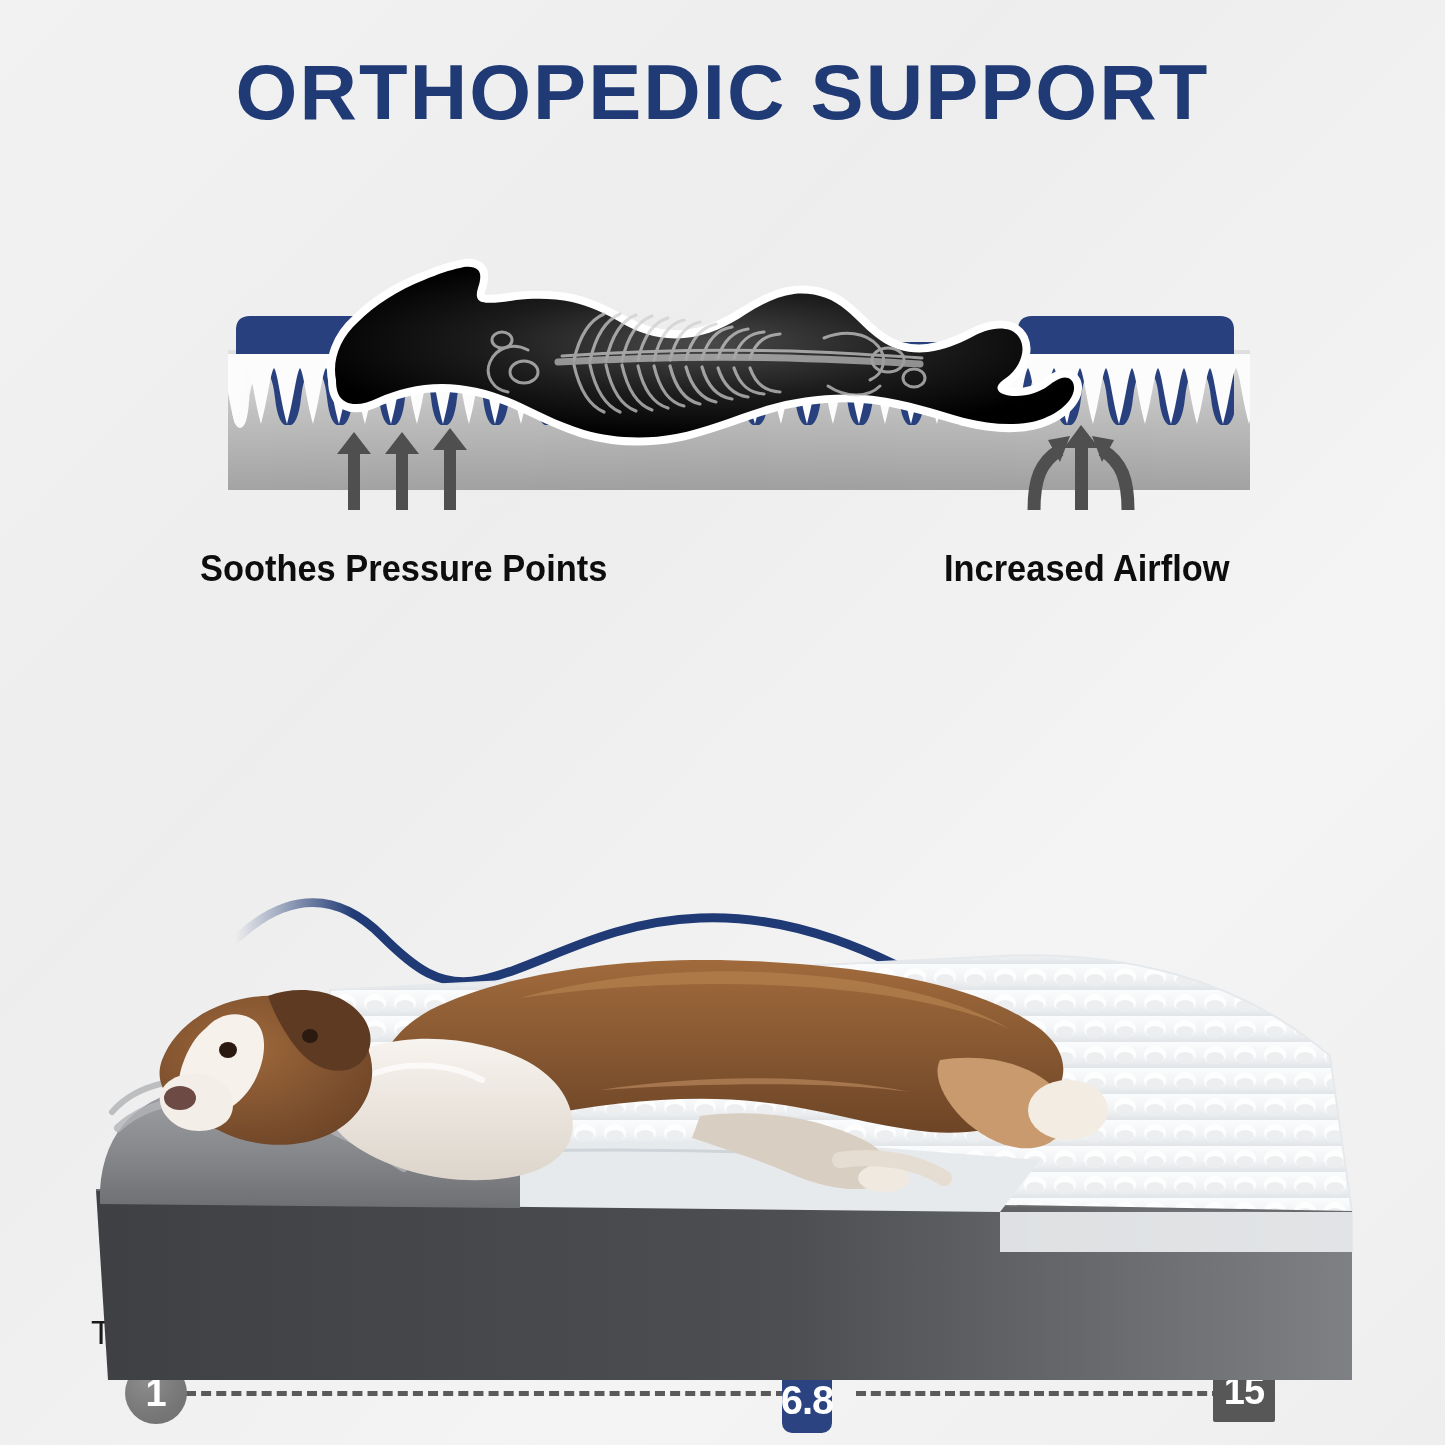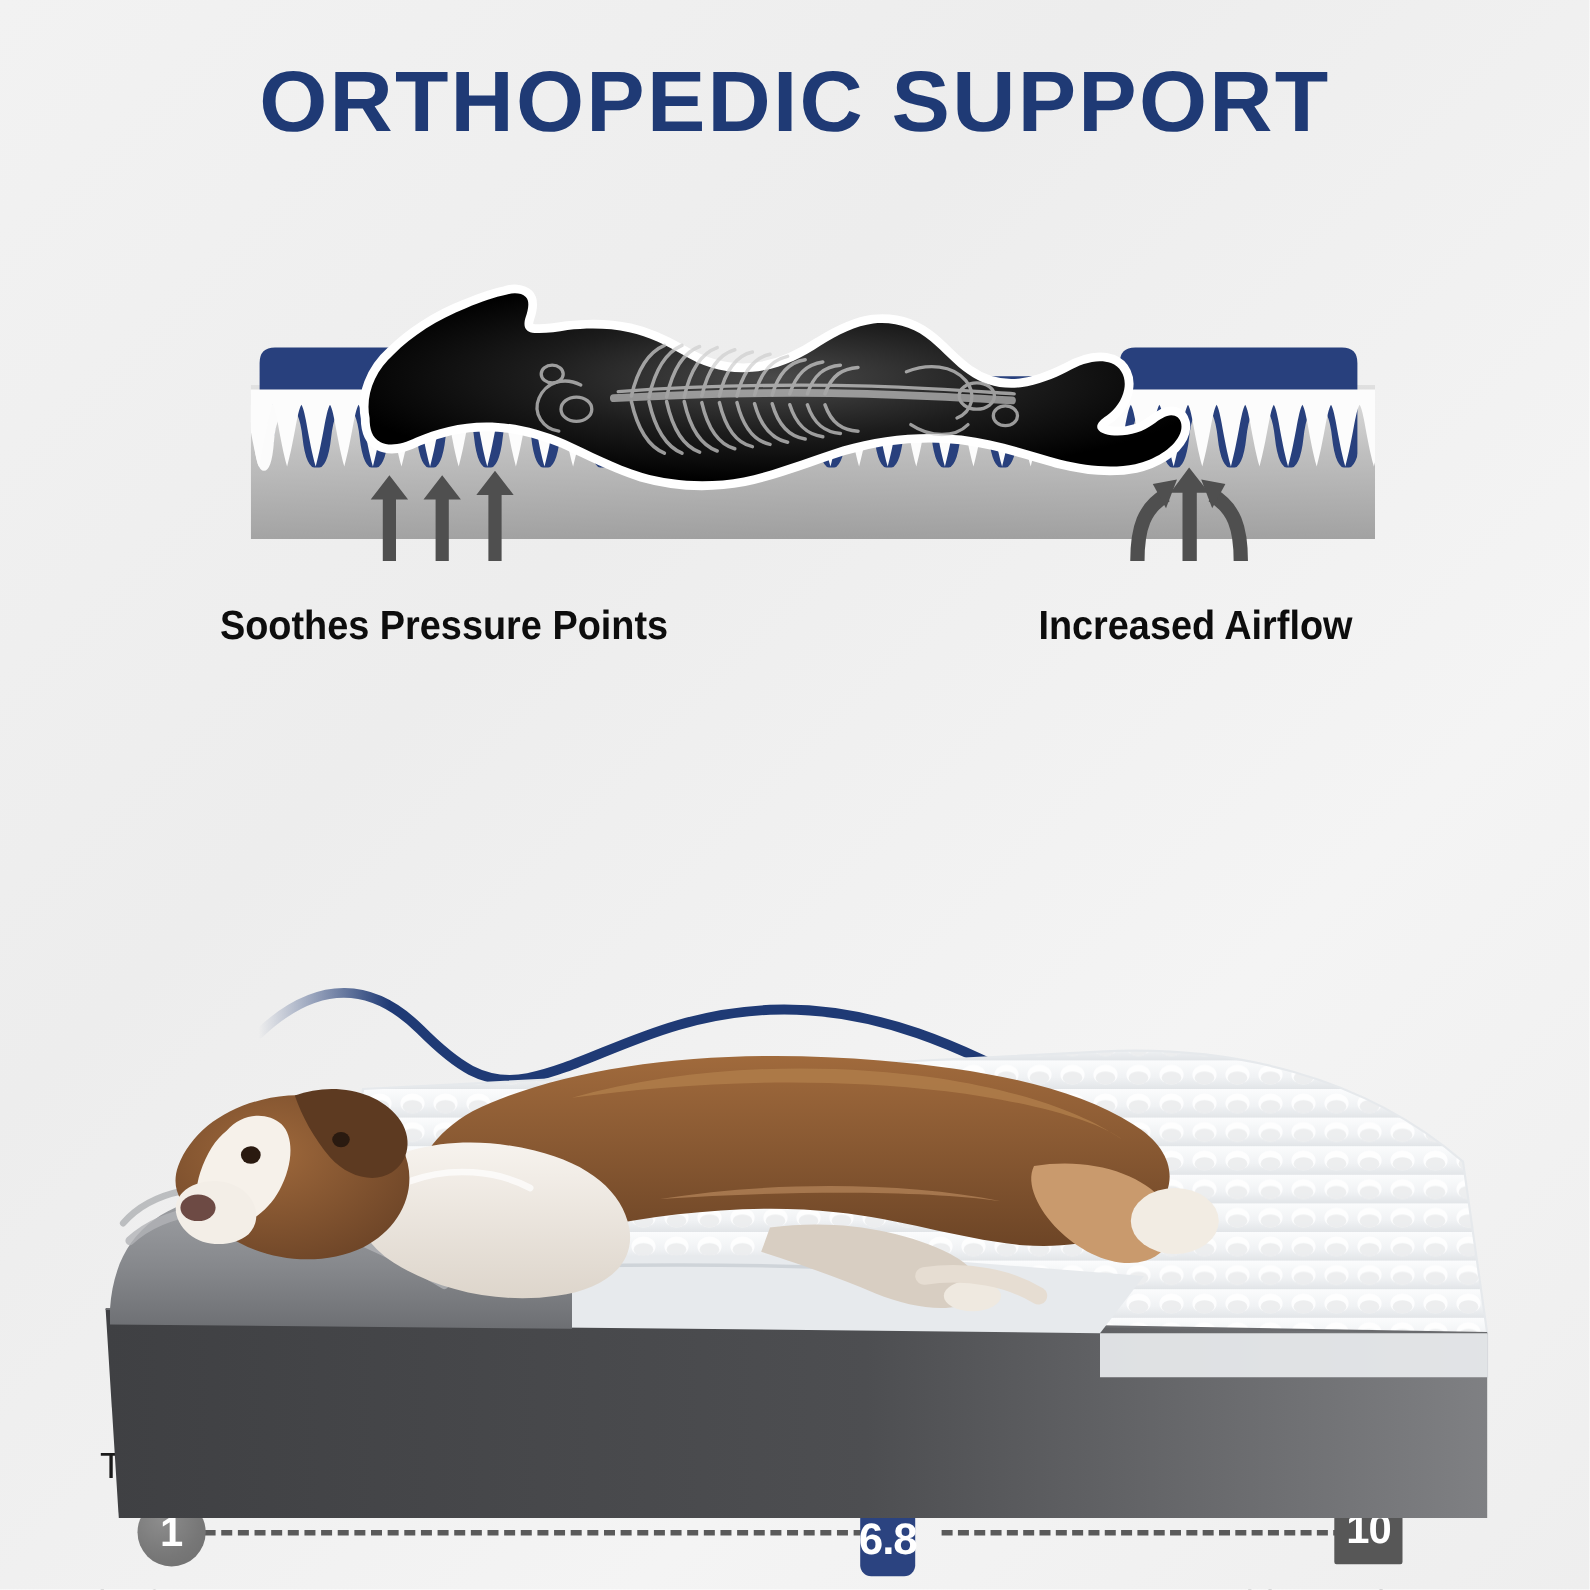--- a/index.html
+++ b/index.html
@@ -306,21 +306,21 @@
   <div class="scale">
     <div class="dashline dash-a"></div>
     <div class="dashline dash-b"></div>
 
     <div class="sc-lbl t-low">Too soft</div>
     <div class="sc-lbl t-mid">Moderate hardness</div>
     <div class="sc-lbl t-high">Too hard</div>
 
     <div class="marker m-low">1</div>
     <div class="marker m-mid">6.8</div>
-    <div class="marker m-high">10</div>
+    <div class="marker m-high">15</div>
 
     <div class="sc-lbl b-low">Lack of support</div>
     <div class="sc-lbl b-mid">Egg Crate Foam</div>
     <div class="sc-lbl b-high">Unable to release stress</div>
   </div>
 
   <div class="photo">
     <svg viewBox="0 0 1445 585" xmlns="http://www.w3.org/2000/svg">
       <defs>
         <linearGradient id="waveFade" x1="0" y1="0" x2="1" y2="0">

